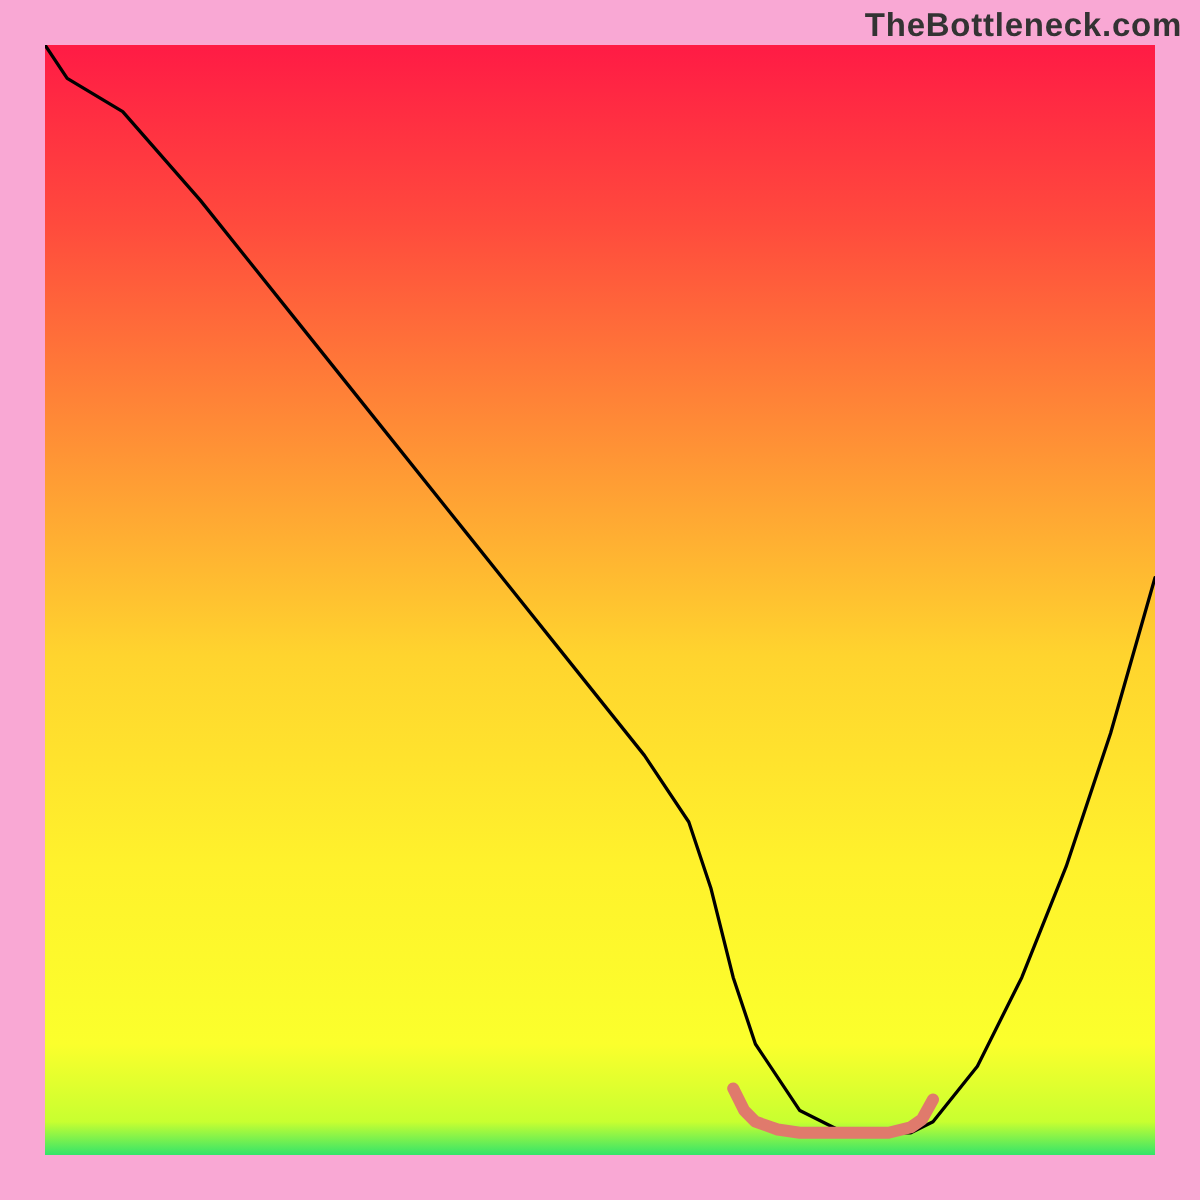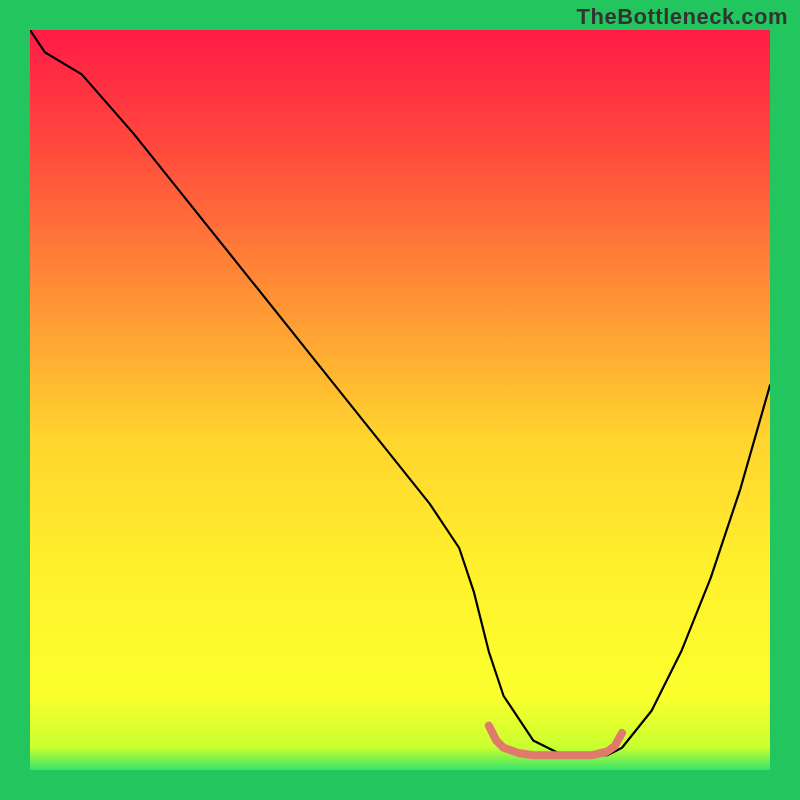--- a/index.html
+++ b/index.html
@@ -1,21 +1,21 @@
 <!DOCTYPE html>
 <html><head>
 <meta charset="utf-8">
 <style>
   * { margin: 0; padding: 0; box-sizing: border-box; }
   html, body { width: 800px; height: 800px; background: #000; overflow: hidden; }
   .container {
     position: relative;
     width: 800px;
     height: 800px;
-    background: #22c55e;
+    background: #f9a8d4;
   }
   .watermark {
     position: absolute;
     top: 4px;
     right: 12px;
     color: #333;
     font-family: Arial, Helvetica, sans-serif;
     font-size: 22px;
     font-weight: bold;
     letter-spacing: 0.5px;

